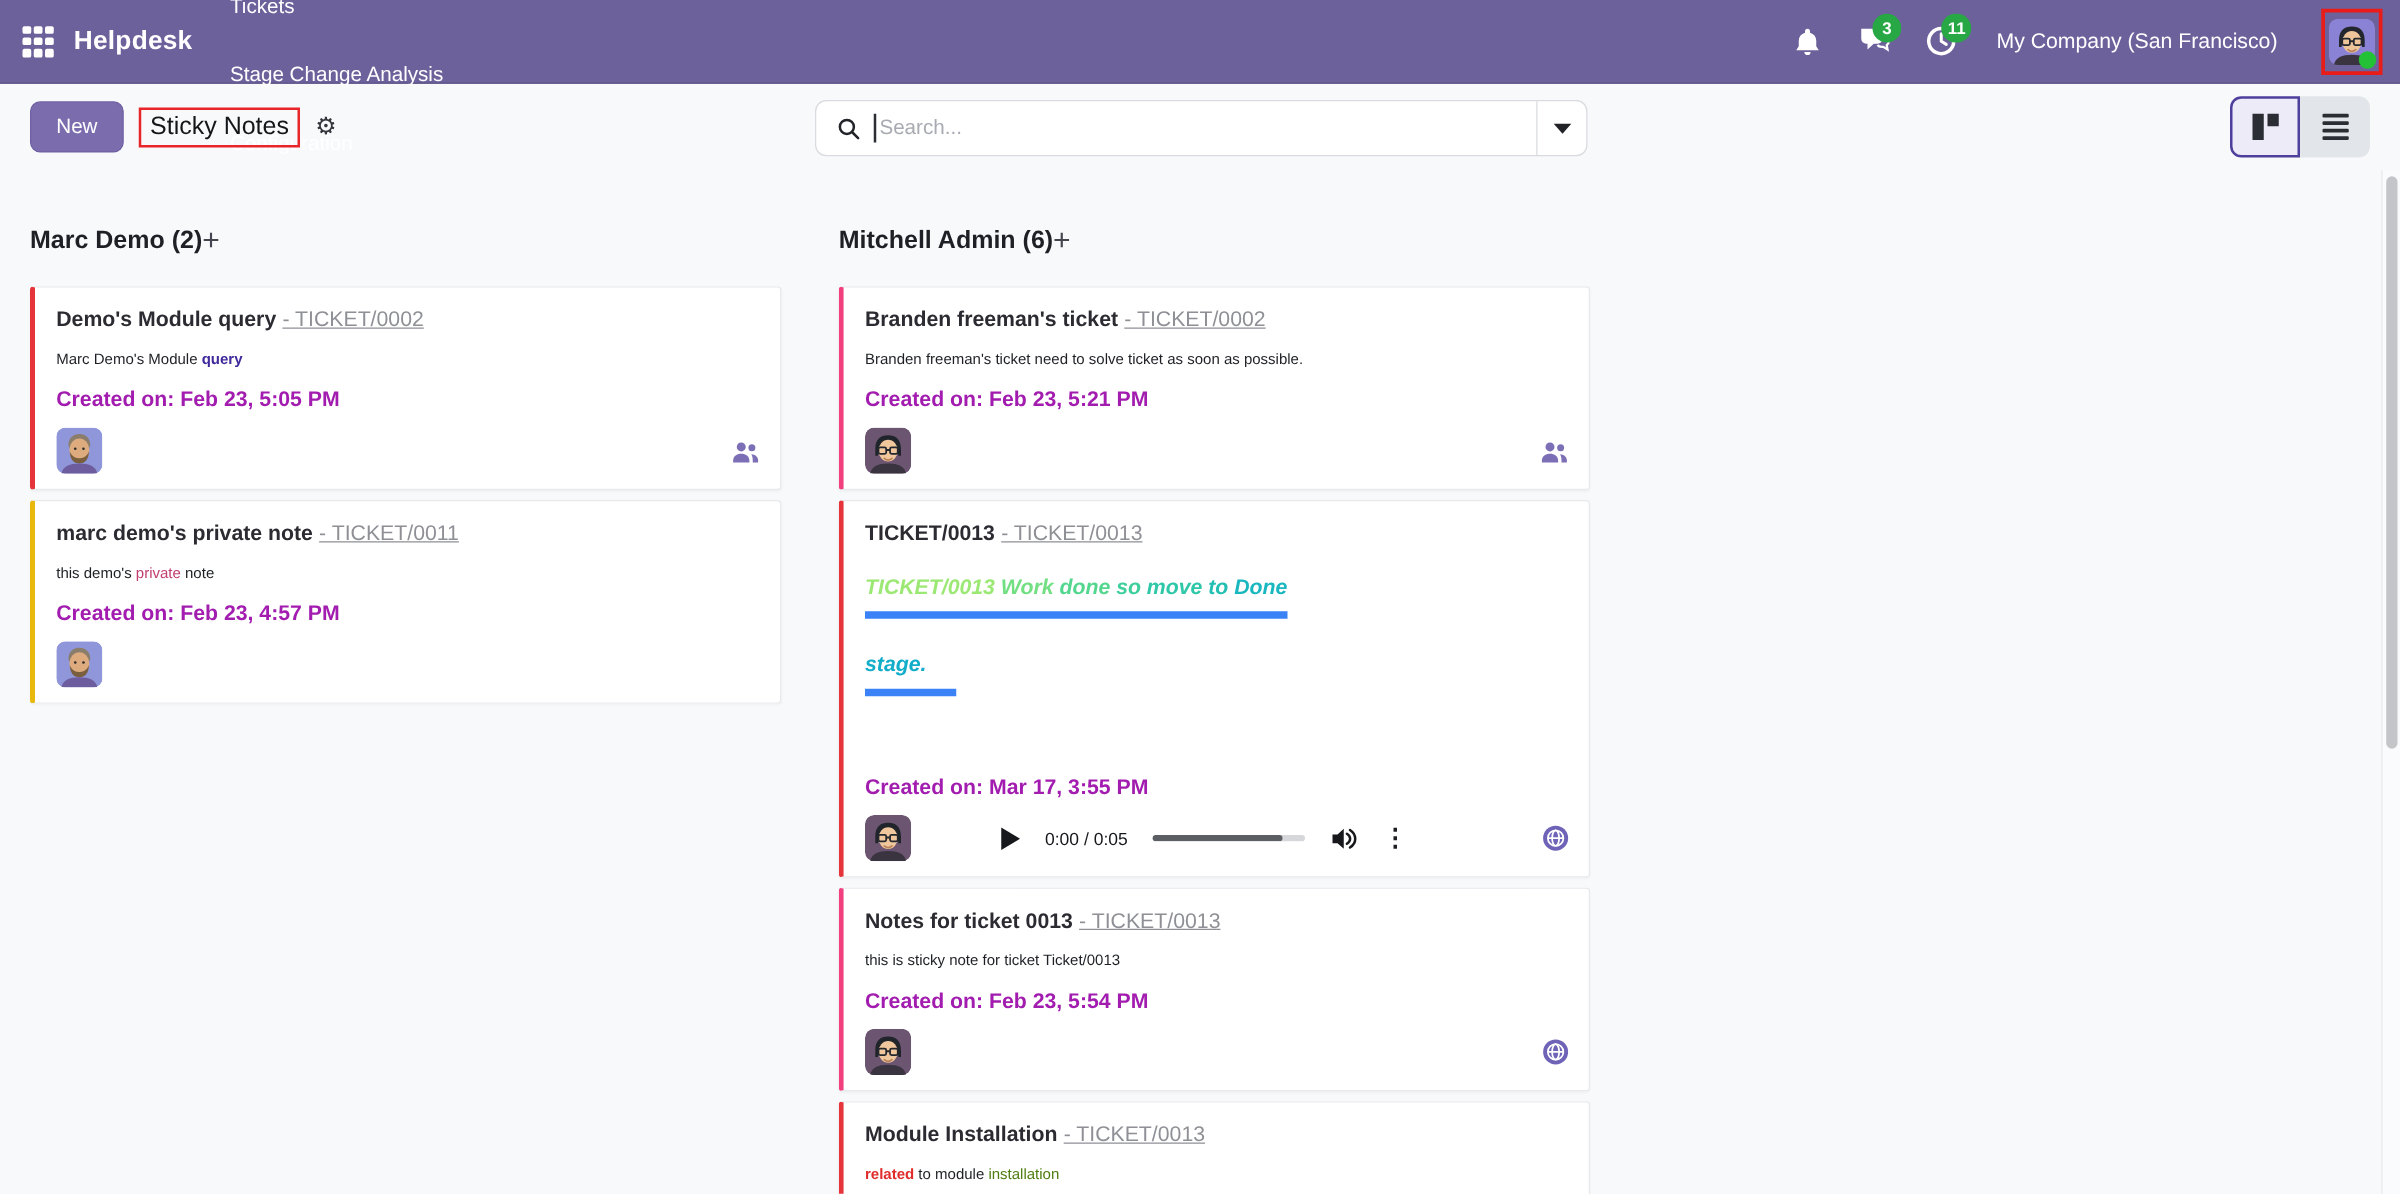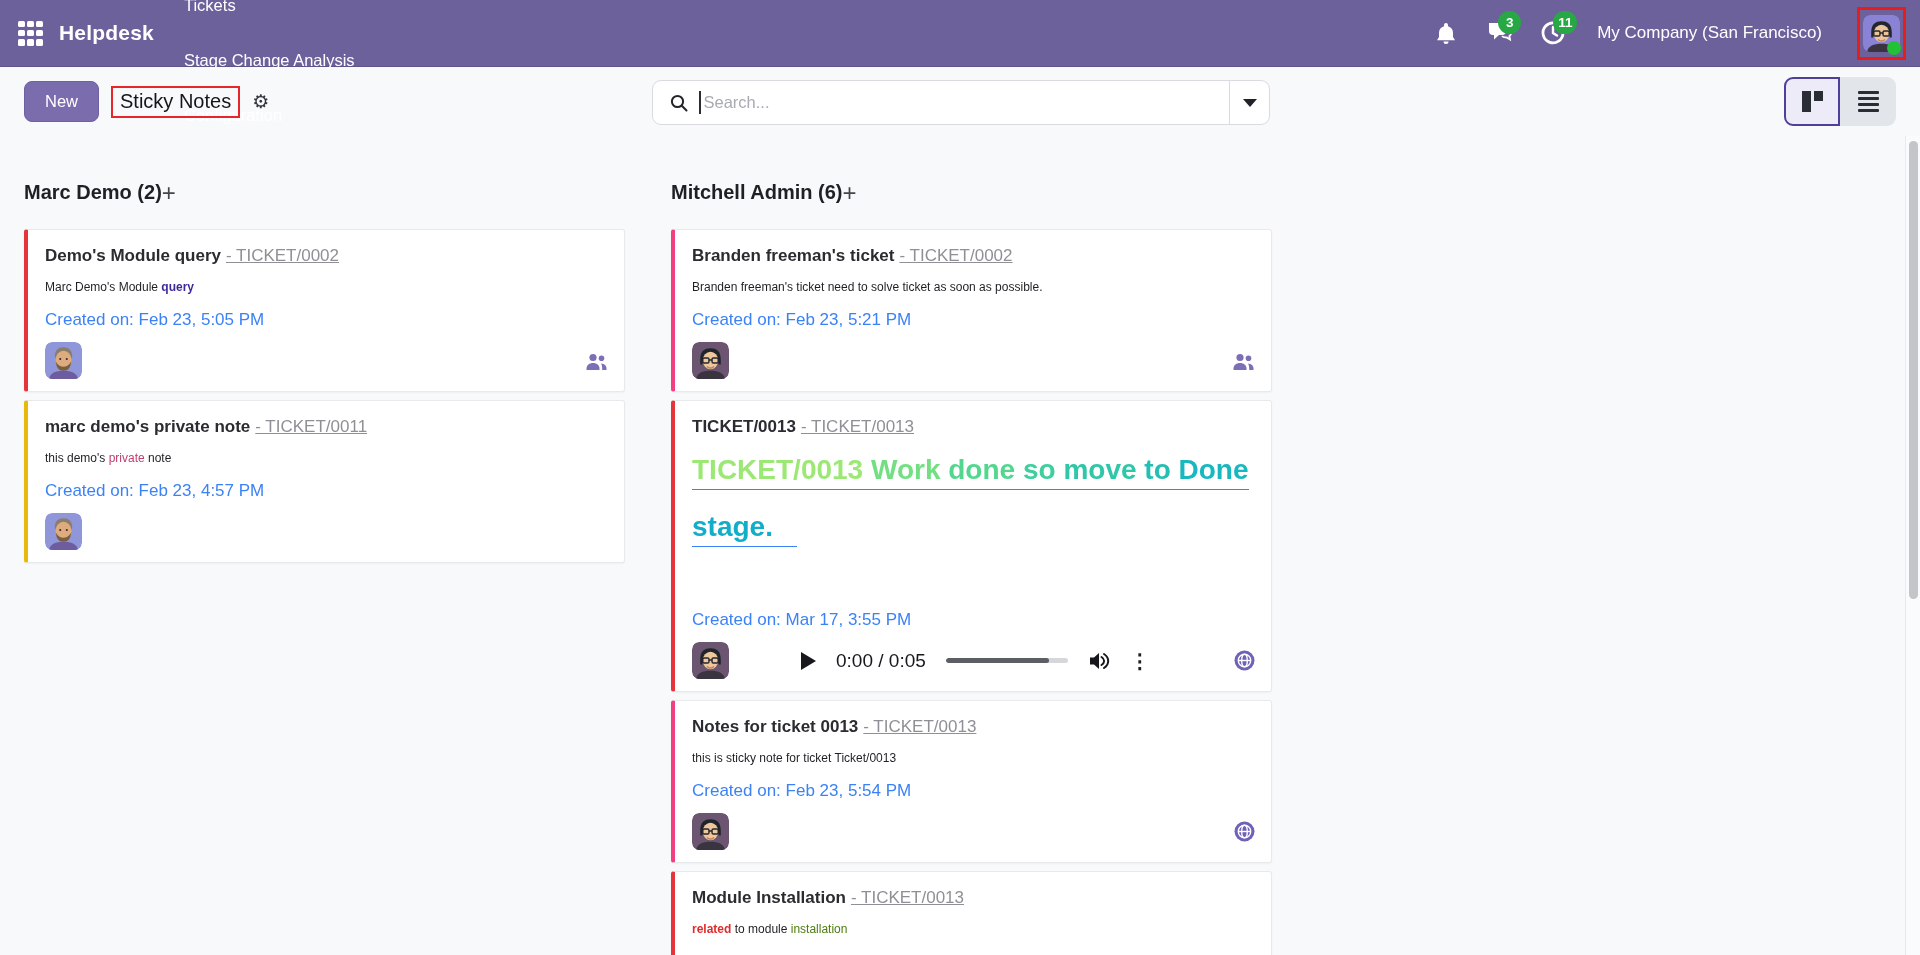--- a/index.html
+++ b/index.html
@@ -63,38 +63,38 @@
   .col-header { display:flex; align-items:center; 
                 margin-bottom:25px; padding-right:8px; }
   .col-title { font-size:20px; font-weight:600; color:#1f2025; }
   .col-add { font-size:24px; color:#43464e; cursor:pointer; line-height:20px; }
   .cards { display:flex; flex-direction:column; gap:8px; }
   .card { background:#fff; border:1px solid #e8e9ec; border-left:4px solid #ccc; border-radius:3px;
           padding:13px 16px 12px 17px; box-shadow:0 1px 2px rgba(0,0,0,.04); cursor:pointer; }
   .card-title { font-size:17px; font-weight:700; color:#2b2b31; line-height:25px; margin-bottom:7px; }
   .card-title .ref { color:#8f9096; font-weight:400; margin-left:5px;text-decoration:underline; }
   .card-body { font-size:12px; color:#1e2025; line-height:25px; margin-bottom:7px; max-width:545px; }
-  .card-created { font-size:17px; color:#3b82f6; line-height:25px; }
+  .card-created { font-size:17px; color:#a21caf; line-height:25px;font-weight:bold; }
   .card-footer { margin-top:10px; display:flex; align-items:center; min-height:37px; }
   .footer-right { margin-left:auto; display:flex; }
   .b { font-weight:700; }
 
   
   .note-line { margin-top:16px; }
   .note-line.second { margin-top:22px; }
-  .note-underline { display:inline-block; border-bottom:1px solid #3b82f6; padding-bottom:4px;
-                    font-size:28px; font-weight:700; line-height:30px; }
+  .note-underline { display:inline-block; border-bottom:6px solid #3b82f6; padding-bottom:4px;
+                    font-size:17px; font-weight:700; font-style:italic; line-height:30px; }
   .note-line.second .note-underline { padding-right:24px; }
   .note-created { margin-top:60px; }
 
   
   .audio { display:flex; align-items:center; flex:1; margin-left:72px; gap:20px; }
   .play-btn { width:0; height:0; border-top:9px solid transparent; border-bottom:9px solid transparent;
               border-left:15px solid #17181c; cursor:pointer; }
-  .audio-time { font-size:19px; color:#17181c; white-space:nowrap; }
+  .audio-time { font-size:14px; color:#17181c; white-space:nowrap; }
   .audio-bar { width:122px; height:5px; background:#d6d7da; border-radius:3px; overflow:hidden; cursor:pointer; }
   .audio-fill { height:100%; background:#5b5e63; border-radius:3px; }
   .kebab { font-size:20px; color:#1d1e22; cursor:pointer; font-weight:700; }
 
   
   .scroll-track { position:absolute; right:0; top:136px; bottom:0; width:15px; background:#fafbfc;
                   border-left:1px solid #e8eaed; }
   .scroll-thumb { position:absolute; left:3px; top:5px; width:9px; height:458px; background:#c3c5c9;
                   border-radius:5px; cursor:pointer; }
 </style>

